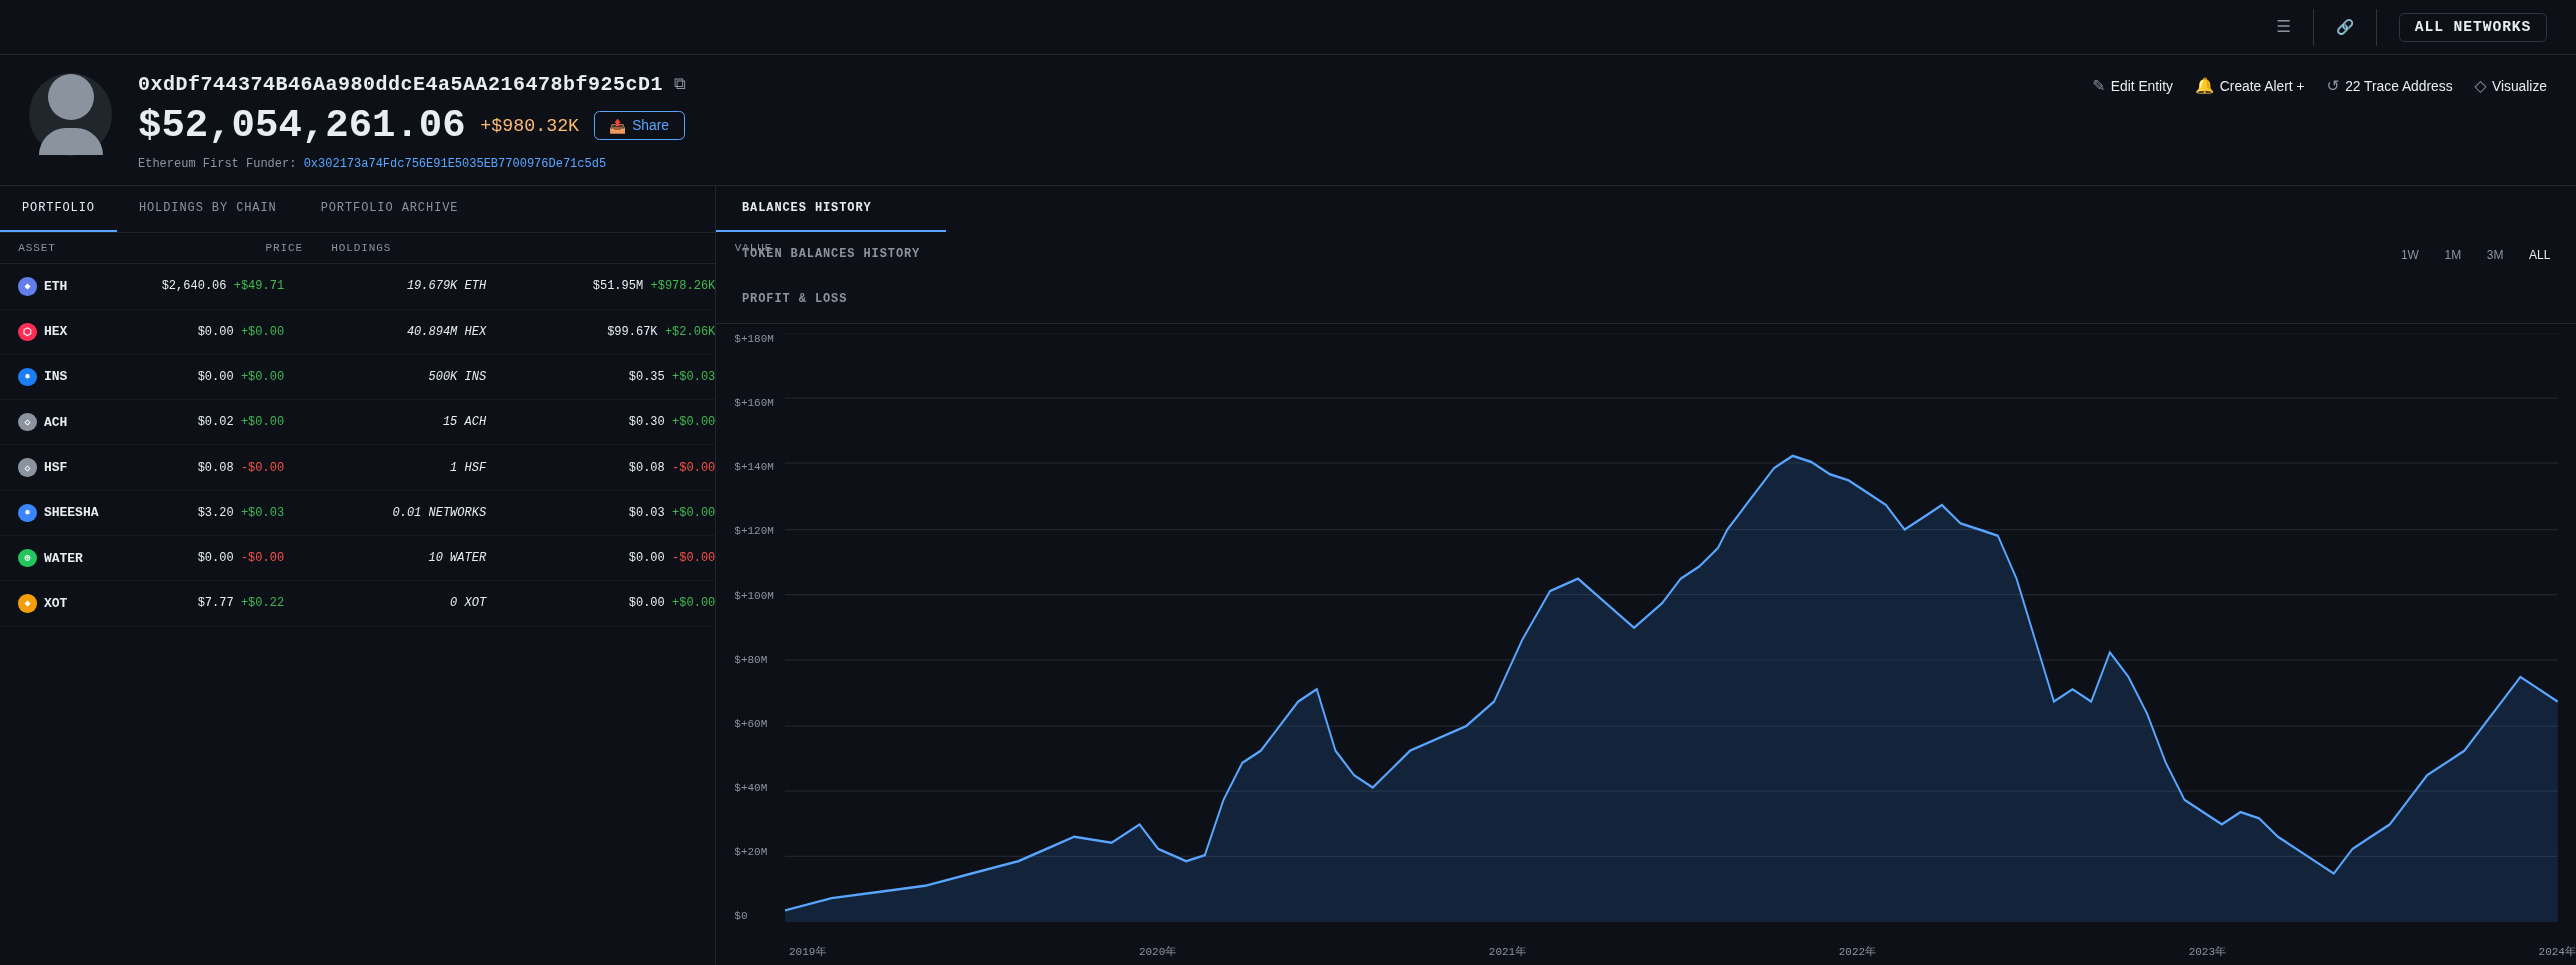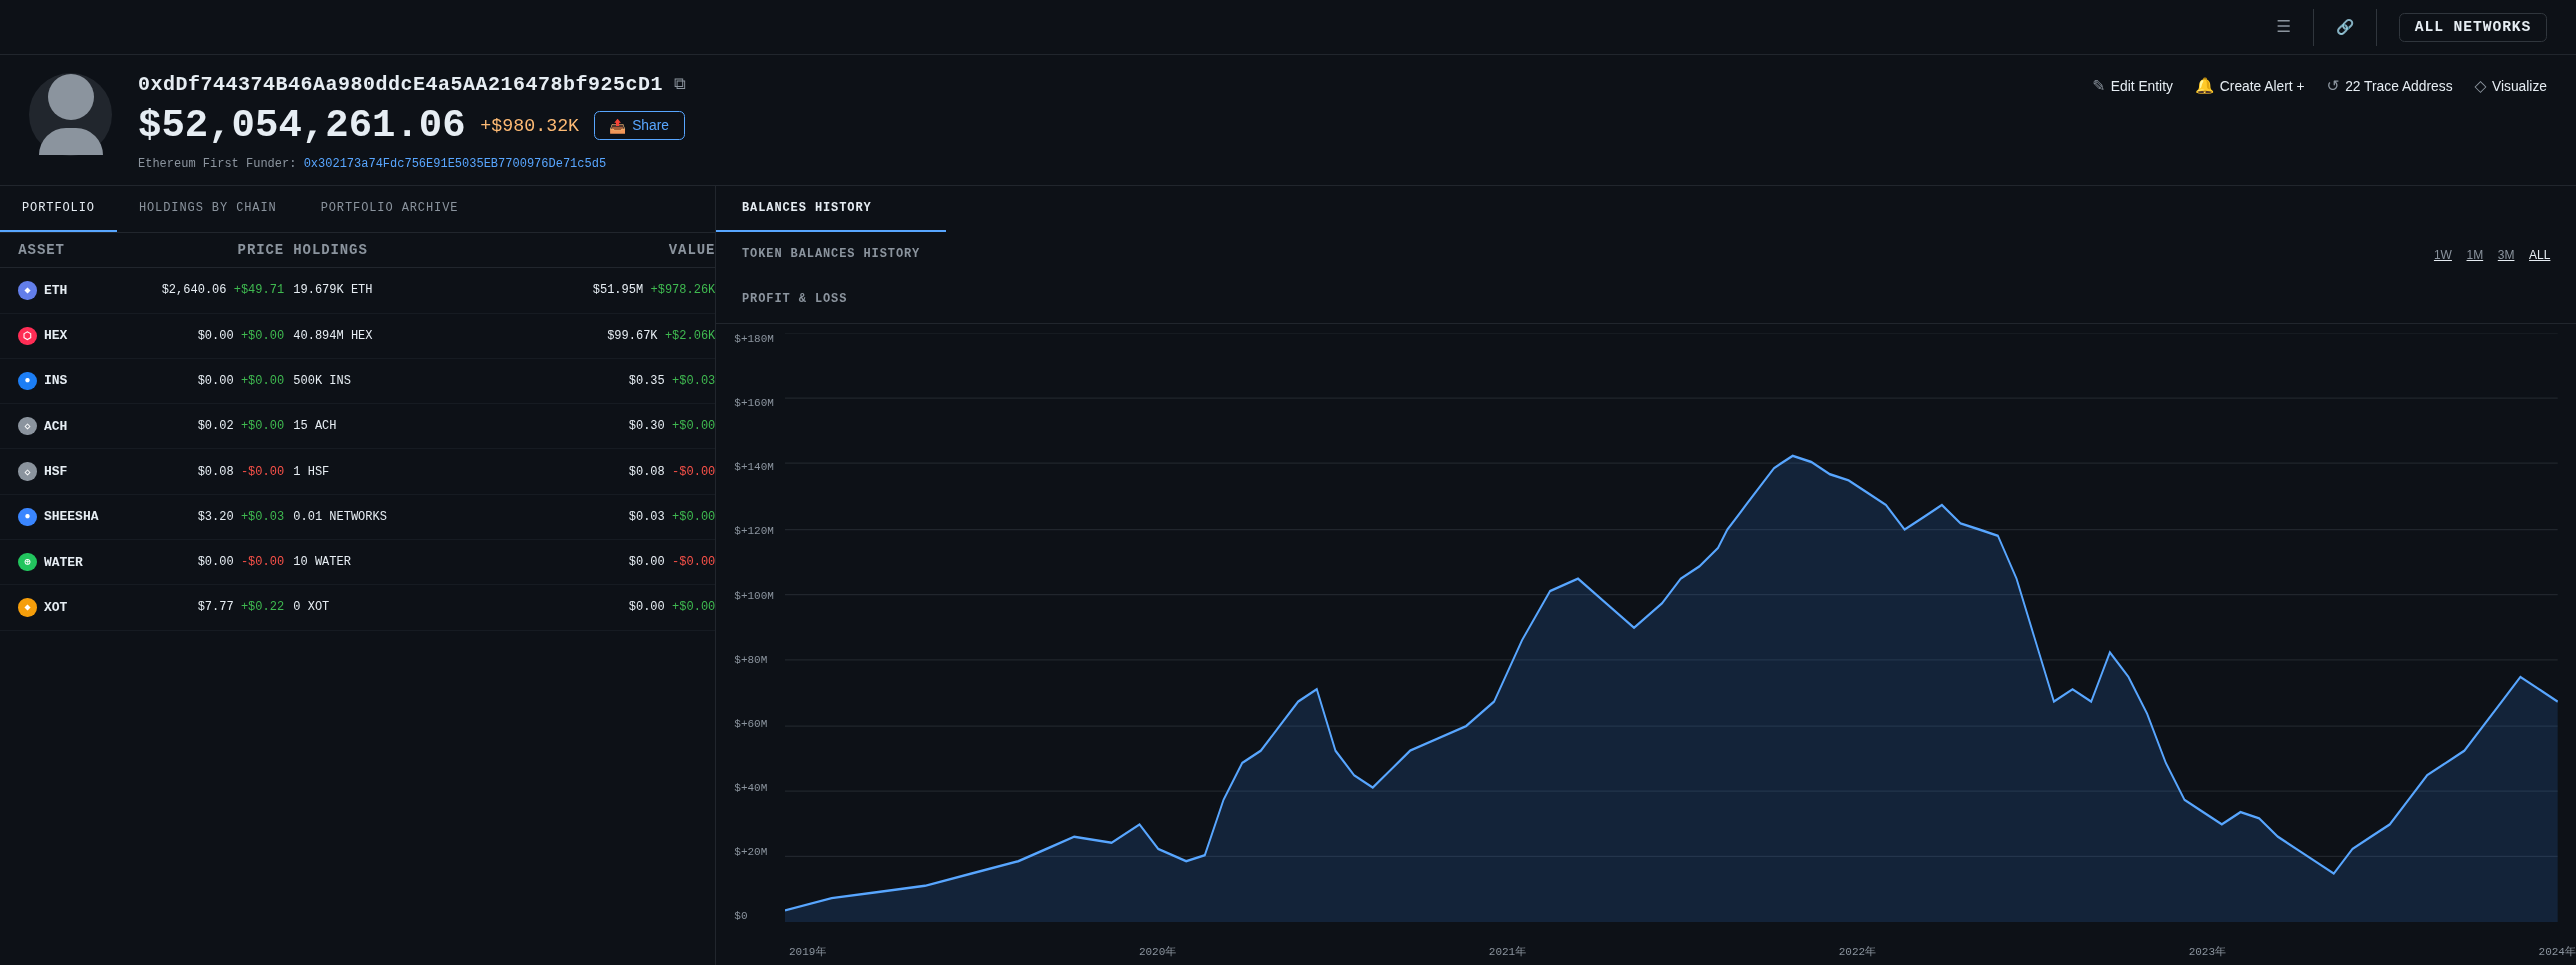--- a/index.html
+++ b/index.html
@@ -182,23 +182,24 @@
       border-bottom: 2.8px solid #58a6ff;
     }
 
     
     .table-header {
       display: grid;
       grid-template-columns: 110px 165px 202px 220px;
       padding: 9.2px 18.3px;
       border-bottom: 0.9px solid #21262d;
       color: #8b949e;
-      font-size: 14px;
+      font-size: 11px;
       letter-spacing: 0.9px;
-      font-weight: bold;
+      font-weight: normal;
+      gap: 19px;
     }
     .table-body {
       overflow-y: auto;
     }
     .table-row {
       display: grid;
       grid-template-columns: 110px 165px 202px 220px;
       padding: 13px 18.3px;
       border-bottom: 0.9px solid #161b22;
       align-items: center;
@@ -214,21 +215,21 @@
       width: 18.3px;
       height: 18.3px;
       border-radius: 50%;
       display: flex;
       align-items: center;
       justify-content: center;
       font-size: 10px;
       font-weight: bold;
     }
     .price-cell { text-align: right; padding-right: 9.2px; }
-    .holdings-cell { text-align: left; padding-right: 9.2px; }
+    .holdings-cell { text-align: right; padding-right: 9.2px; font-style: italic; }
     .value-cell { display: flex; gap: 7.3px; justify-content: flex-end; }
     .change-positive { color: #3fb950; }
     .change-negative { color: #f85149; }
 
     
     .right-panel {
       flex: 1;
       display: flex;
       flex-direction: column;
     }
@@ -248,22 +249,21 @@
       cursor: pointer;
       border-bottom: 2.8px solid transparent;
       white-space: nowrap;
     }
     .right-tab.active {
       color: #e6edf3;
       border-bottom: 2.8px solid #58a6ff;
     }
     .time-filters {
       display: flex;
-      gap: 0;
-      text-decoration: underline;
+      gap: 11px;
     }
     .time-btn {
       color: #8b949e;
       font-size: 12px;
       cursor: pointer;
       background: none;
       border: none;
       padding: 3.7px 7.3px;
     }
     .time-btn.active { color: #e6edf3; }

